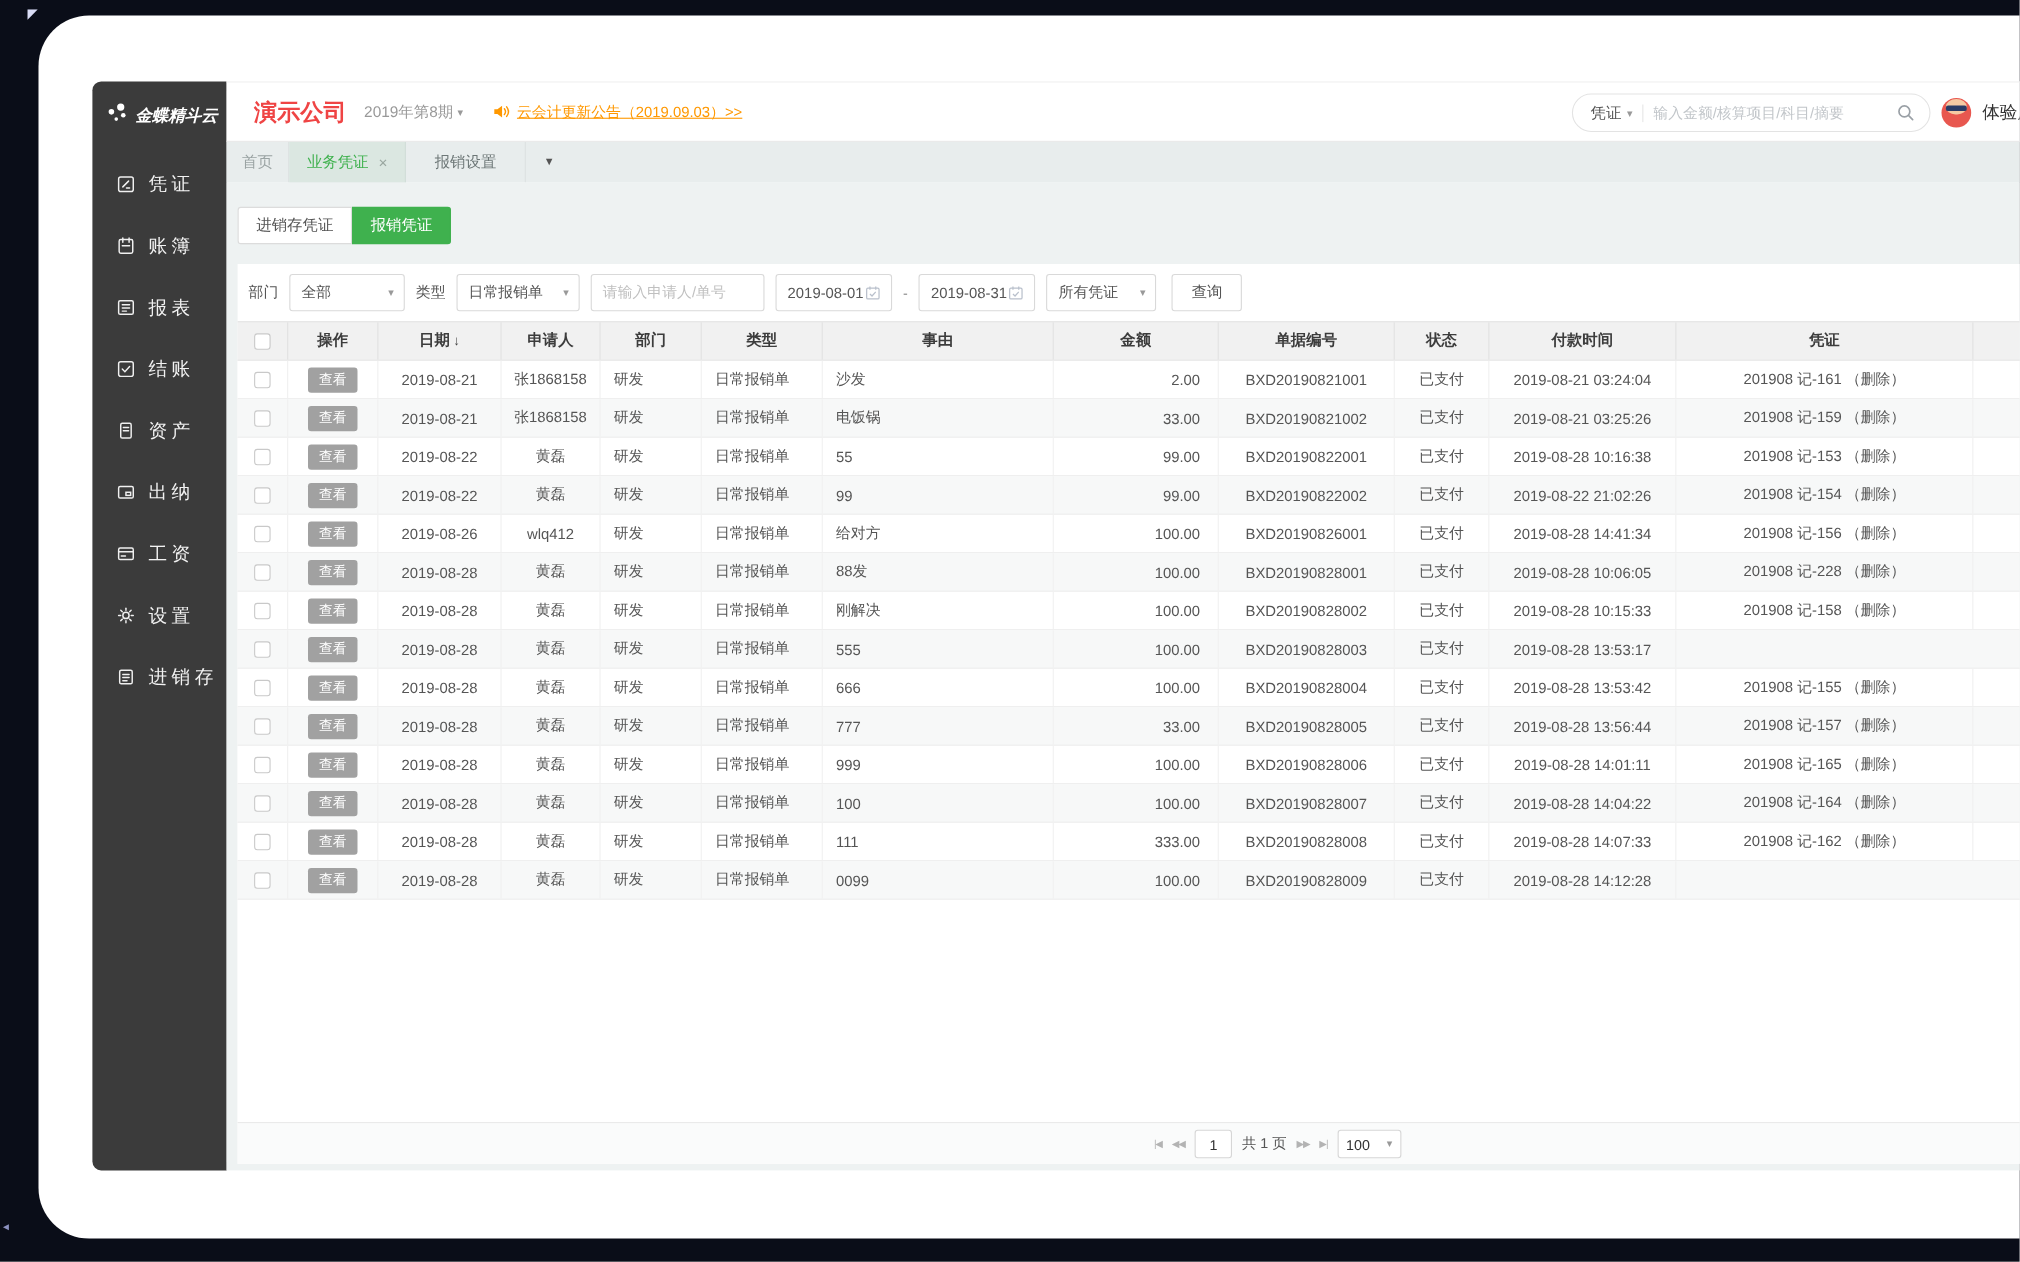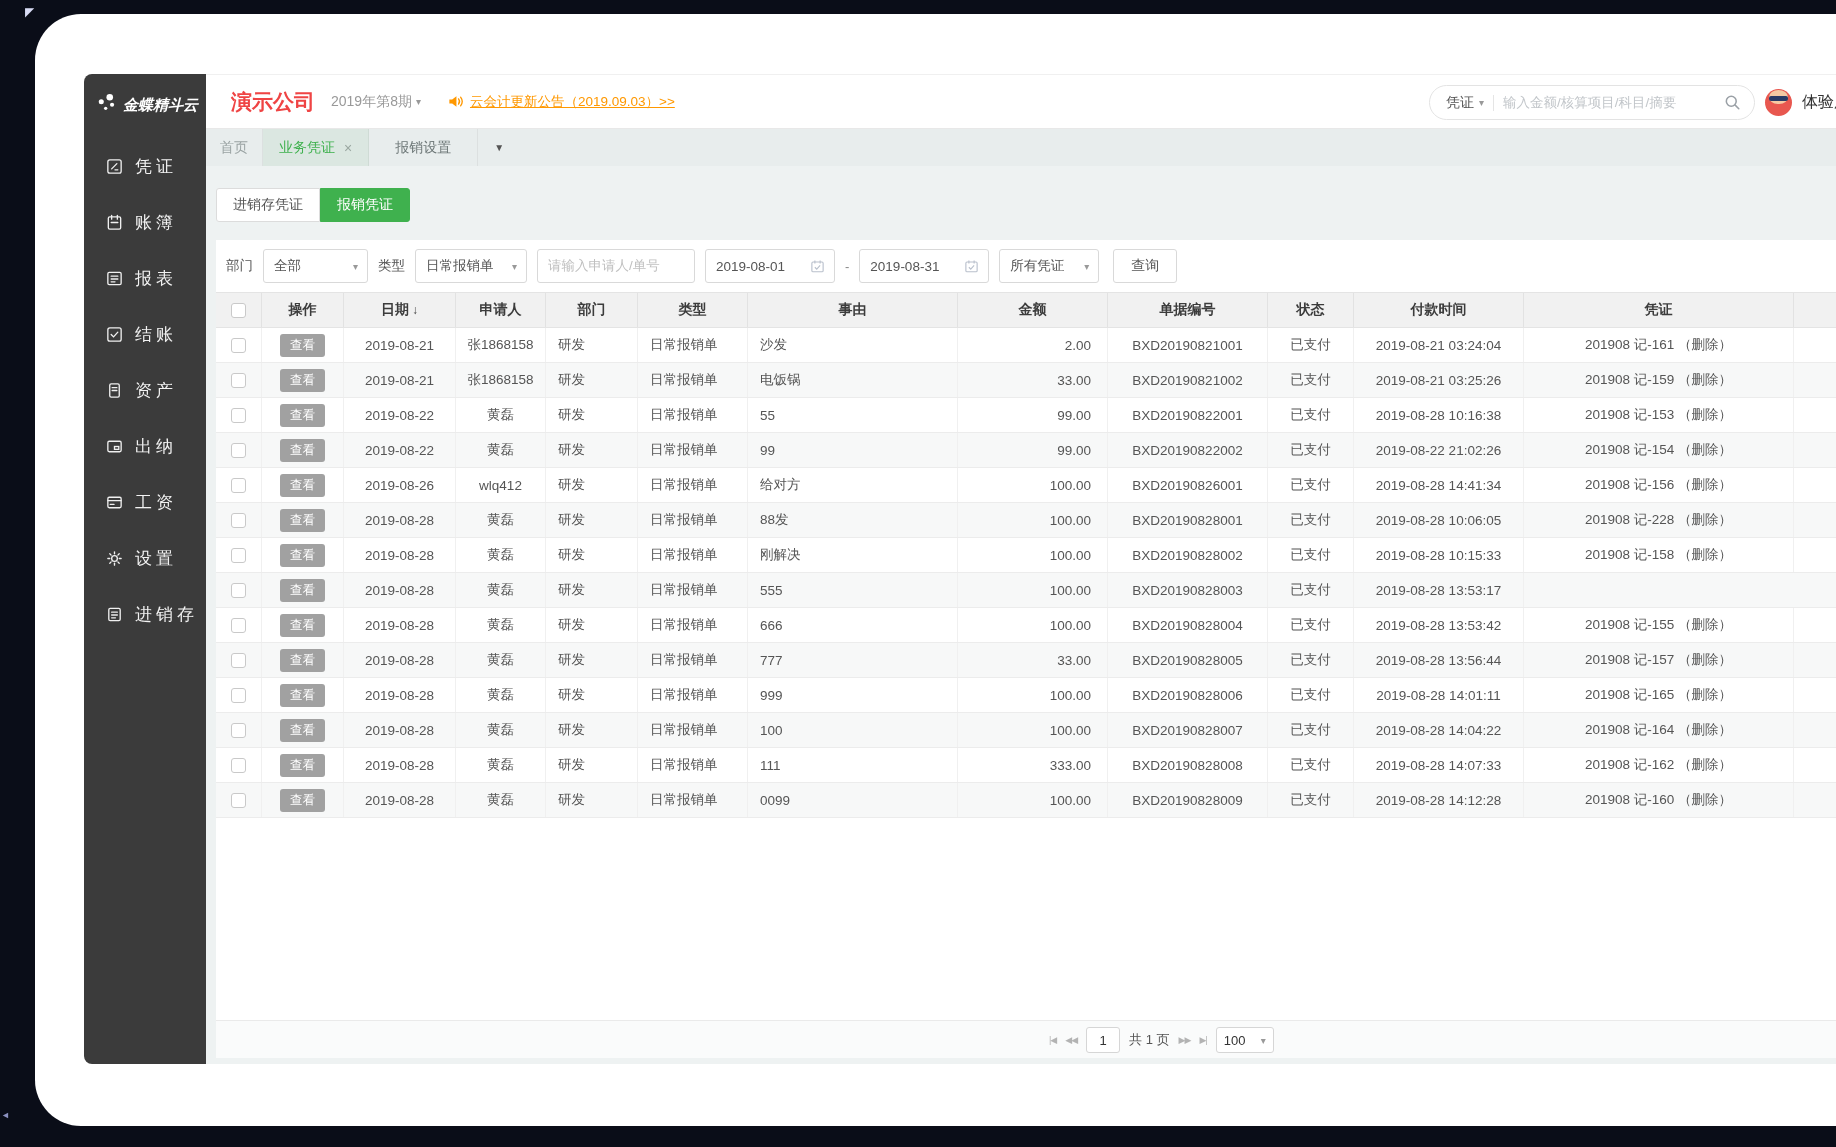--- a/index.html
+++ b/index.html
@@ -69,21 +69,21 @@
 
   .card { position:absolute; left:10px; top:74px; right:-30px; bottom:6px; background:#fff;
           display:flex; flex-direction:column; }
 
   .filter-row { height:52px; flex:none; display:flex; align-items:center; padding:0 10px; gap:10px; }
   .f-label { font-size:13.5px; color:#555; }
   .select, .inputbox, .datebox { height:34px; border:1px solid #d9d9d9; border-radius:3px; background:#fff;
             display:inline-flex; align-items:center; justify-content:space-between;
             padding:0 9px 0 10px; font-size:13.5px; color:#555; cursor:pointer; }
   .w105 { width:105px; } .w115 { width:112px; } .w160 { width:158px; }
-  .w108 { width:130px; } .w100 { width:100px; }
+  .w108 { width:106px; } .w100 { width:100px; }
   .ph { color:#c0c0c0; }
   .dash { color:#888; font-size:13px; }
   .query-btn { height:34px; padding:0 17px; font-size:14px; color:#555; background:#fff;
                border:1px solid #d9d9d9; border-radius:3px; margin-left:4px; cursor:pointer;
                font-family:"Liberation Sans", sans-serif; }
 
   
   .tbl-head { height:36px; flex:none; display:flex; background:#f1f1f1;
               border-top:1px solid #e4e4e4; border-bottom:1px solid #e4e4e4; }
   .hcell { display:flex; align-items:center; justify-content:center; font-size:14px; font-weight:600;
@@ -639,21 +639,20 @@
             </div>
             <div class="bcell" style="width: 112px;">2019-08-28</div>
             <div class="bcell" style="width: 90px;">黄磊</div>
             <div class="bcell l" style="width: 92px;">研发</div>
             <div class="bcell l" style="width: 110px;">日常报销单</div>
             <div class="bcell l" style="width: 210px;">0099</div>
             <div class="bcell r" style="width: 150px;">100.00</div>
             <div class="bcell" style="width: 160px;">BXD20190828009</div>
             <div class="bcell" style="width: 86px;">已支付</div>
             <div class="bcell" style="width: 170px;">2019-08-28 14:12:28</div>
-            <div class="bcell" style="width: 270px;">201908 记-160 （删除）</div>
             <div class="bcell fill"></div>
           </div>
         </div>
       <div class="tbl-space"></div>
 
       <div class="pagebar">
         <div class="pager">
           <span class="pg-ic">|◀</span>
           <span class="pg-ic">◀◀</span>
           <span class="pg-input">1</span>

